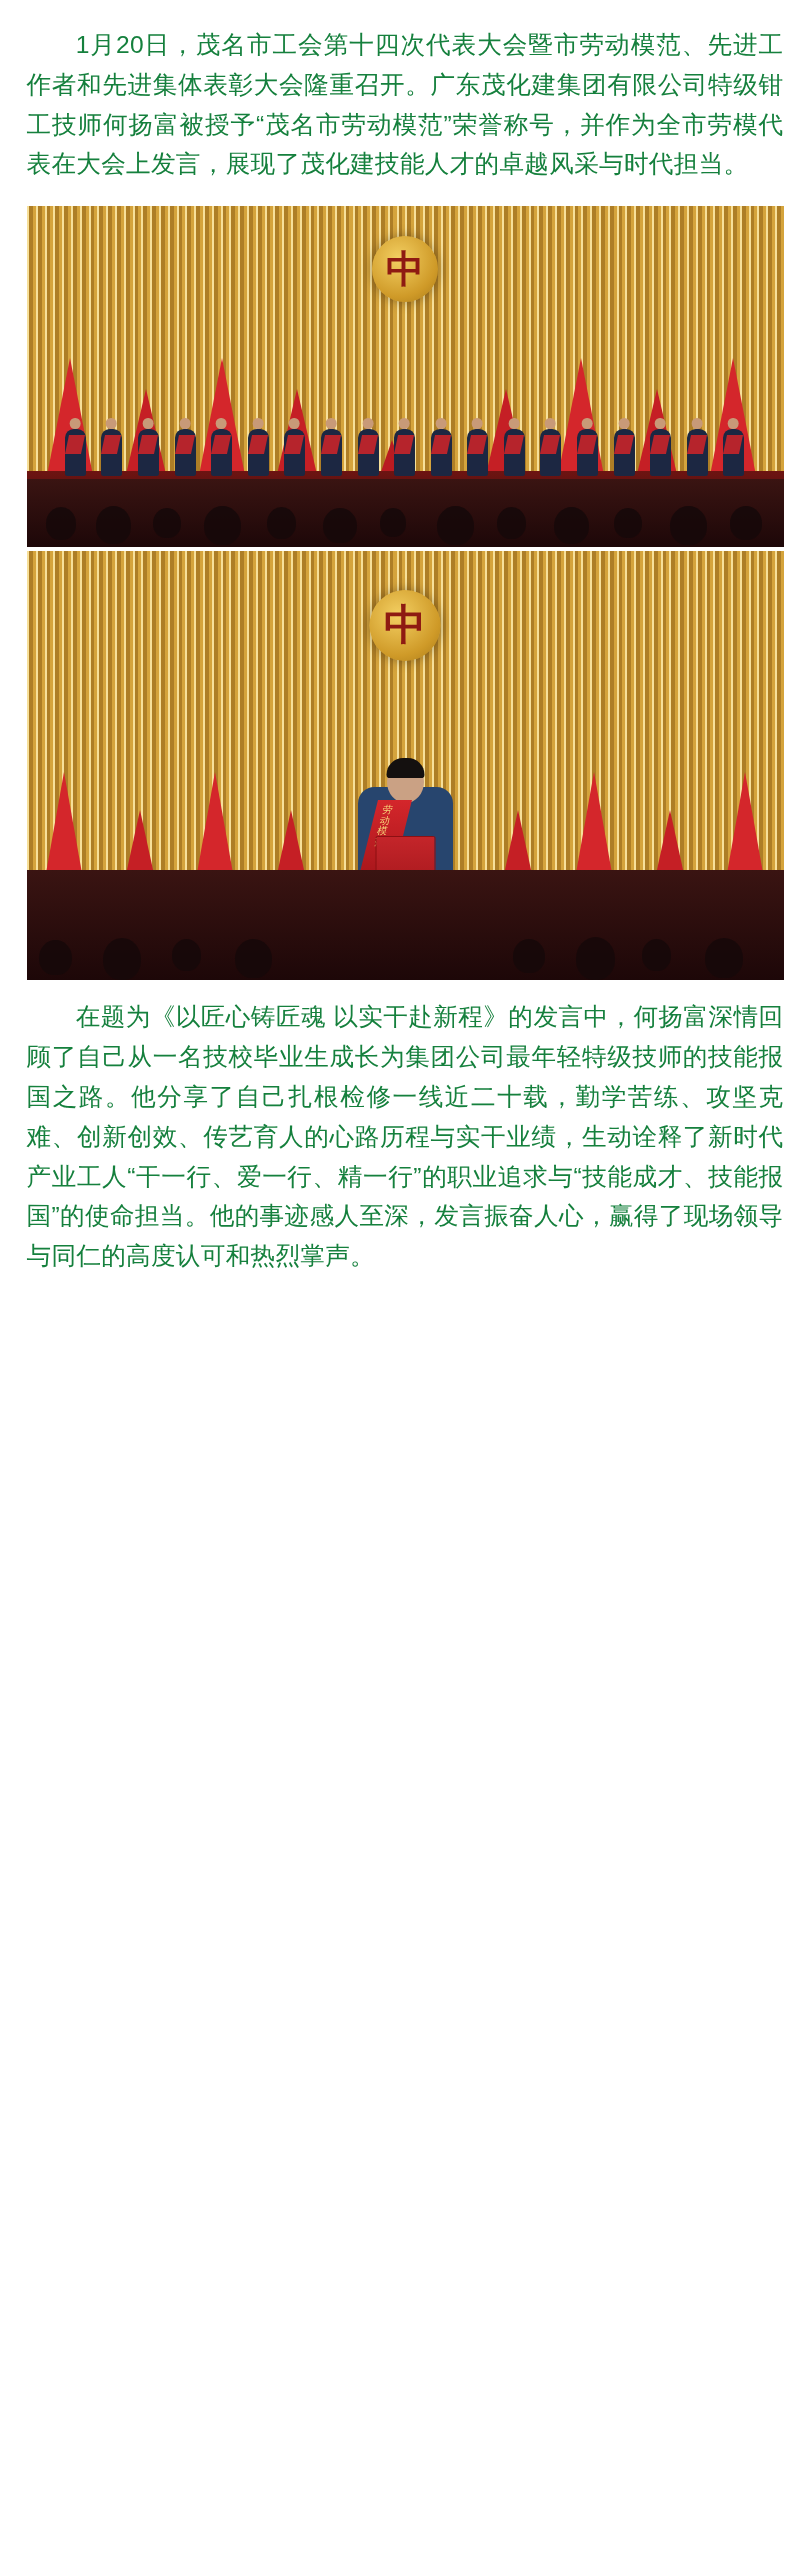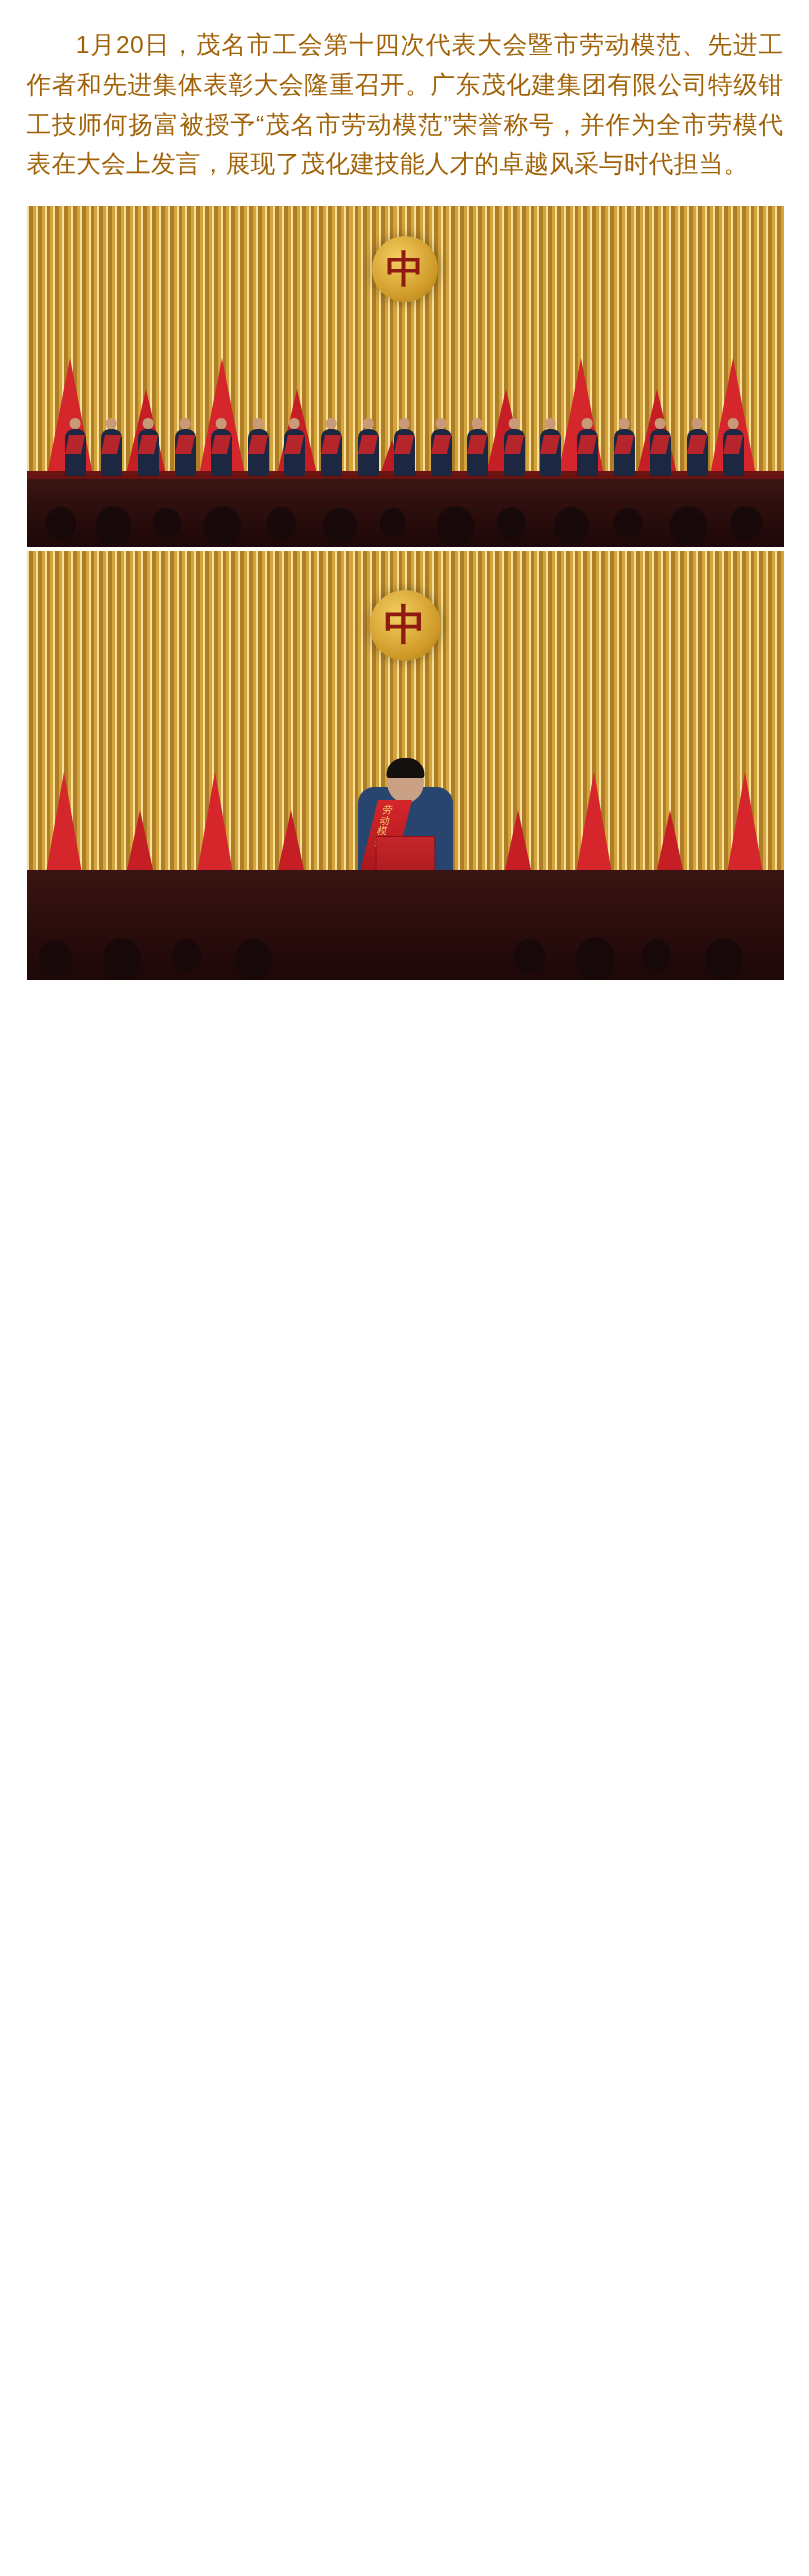--- a/index.html
+++ b/index.html
@@ -20,21 +20,21 @@
     background: #ffffff;
   }
   .para {
     font-size: 24.6px;
     line-height: 1.62;
     text-align: justify;
     text-justify: inter-ideograph;
     letter-spacing: 0.3px;
     text-indent: 2em;
     margin: 0 0 21.4px 0;
-    color: #a16207;
+    color: #15803d;
   }
   .para:last-child { margin-bottom: 0; }
 
   .figure {
     margin: 17.7px 0 0 0;
     width: 757px;
   }
   .figure + .figure { margin-top: 3.8px; }
 
   
@@ -392,15 +392,16 @@
         <div class="head" style="left:486px; bottom:6.3px; width:32px; height:34px;"></div>
         <div class="head" style="left:549px; bottom:0px;  width:39px; height:43px;"></div>
         <div class="head" style="left:615px; bottom:8.8px; width:29px; height:32px;"></div>
         <div class="head" style="left:678px;bottom:1.3px;  width:38px; height:40px;"></div>
       </div>
     </div>
   </div>
 
   <div style="height:17.7px"></div>
 
+  <p class="para">在题为《以匠心铸匠魂 以实干赴新程》的发言中，何扬富深情回顾了自己从一名技校毕业生成长为集团公司最年轻特级技师的技能报国之路。他分享了自己扎根检修一线近二十载，勤学苦练、攻坚克难、创新创效、传艺育人的心路历程与实干业绩，生动诠释了新时代产业工人“干一行、爱一行、精一行”的职业追求与“技能成才、技能报国”的使命担当。他的事迹感人至深，发言振奋人心，赢得了现场领导与同仁的高度认可和热烈掌声。</p>
 
 </div>
 
 
 </body></html>

